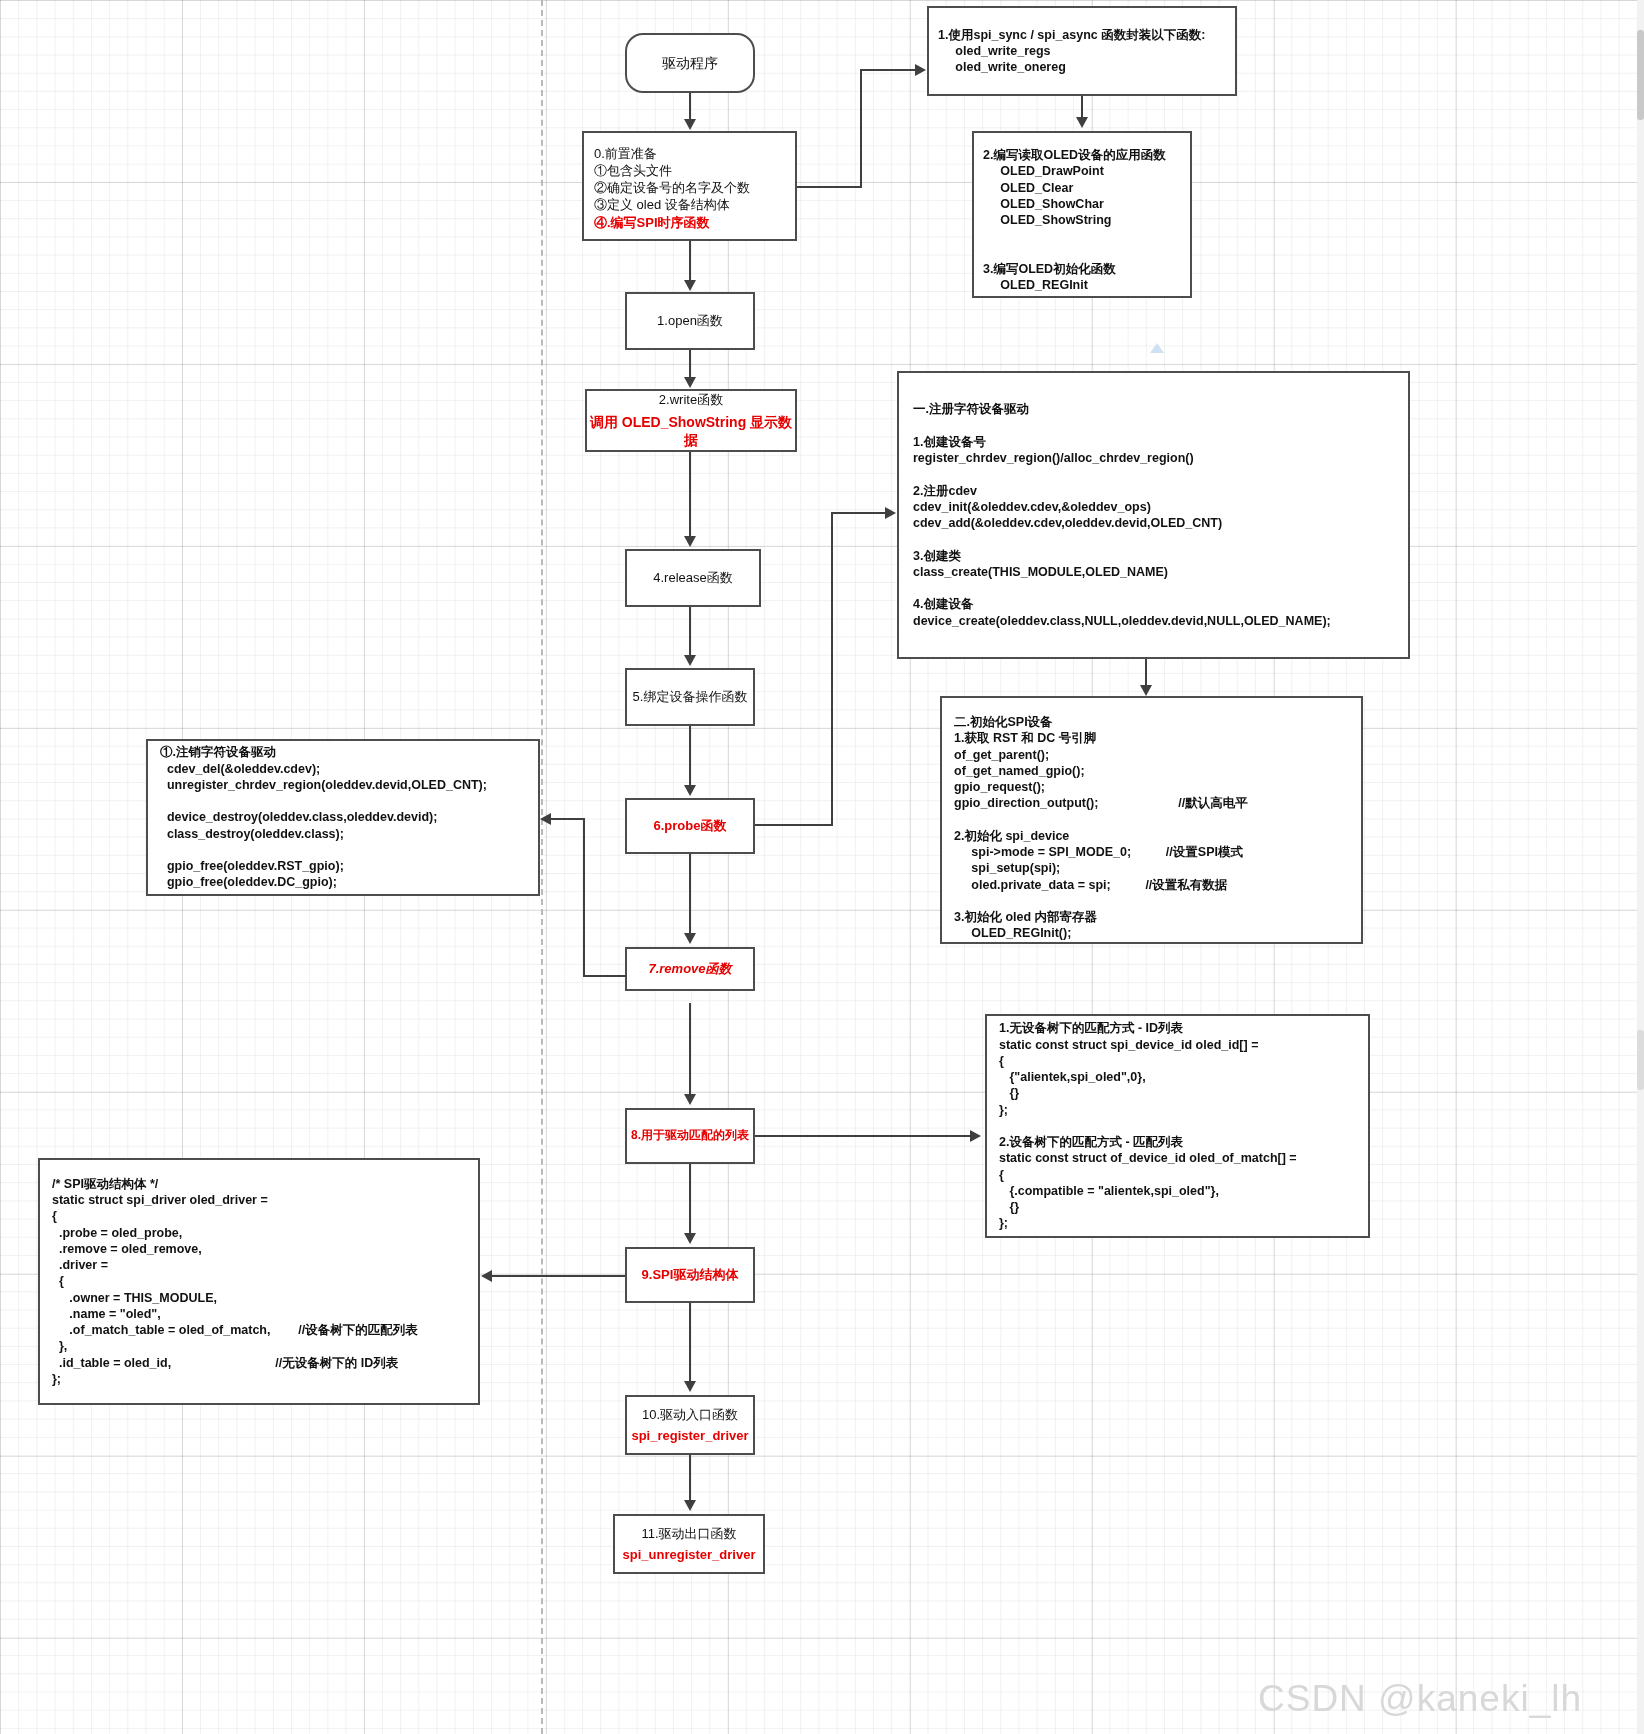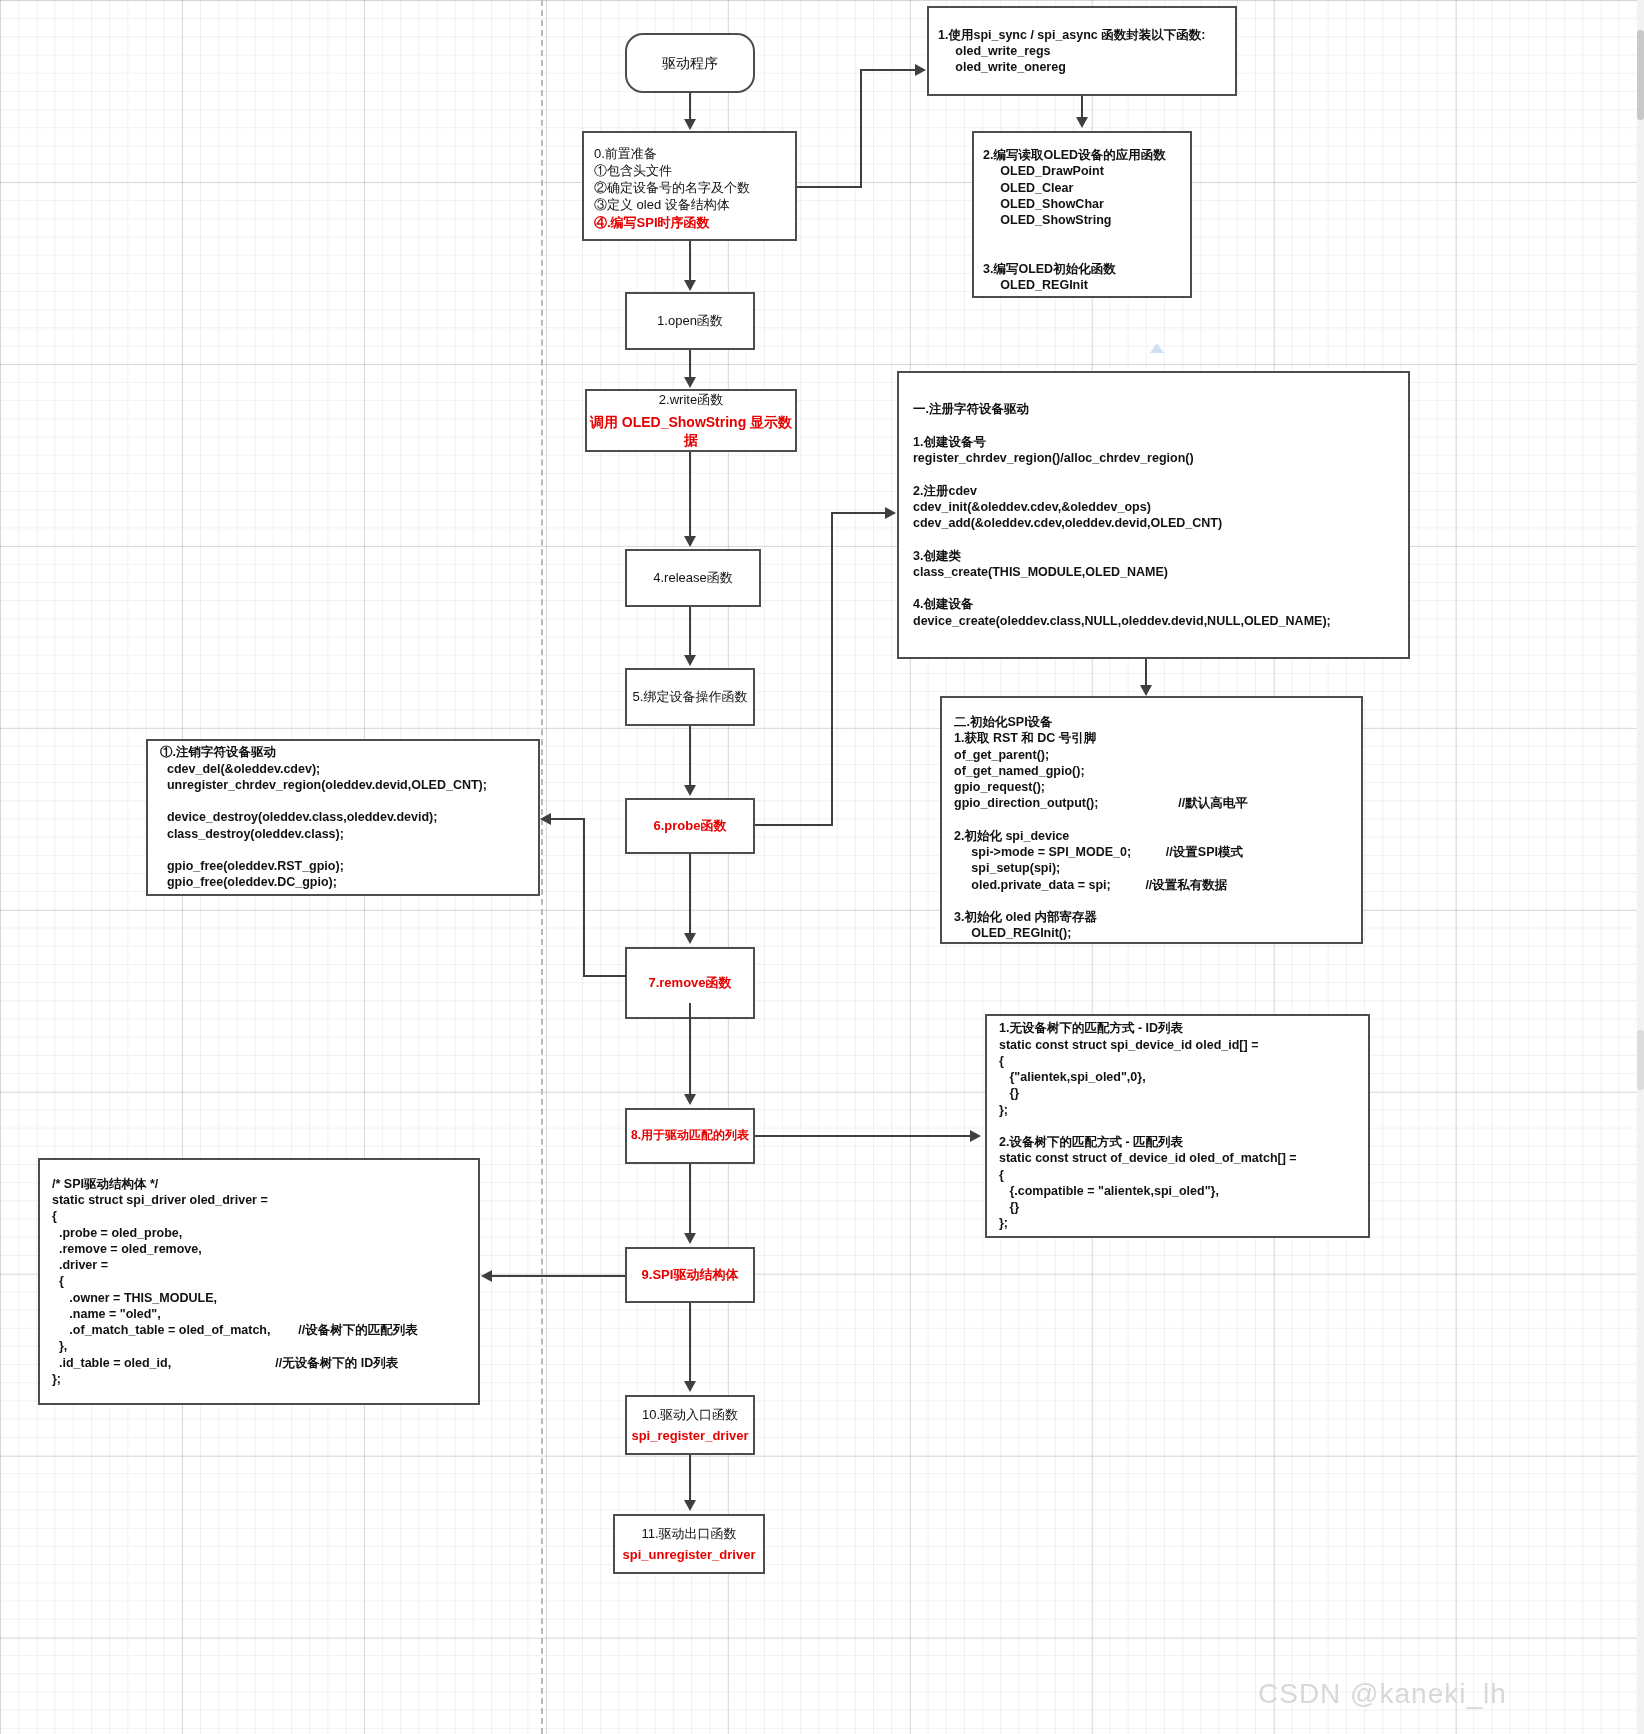--- a/index.html
+++ b/index.html
@@ -80,21 +80,21 @@
     border-left: 11px solid #3f3f3f;
   }
   .arrow.left {
     border-top: 6px solid transparent;
     border-bottom: 6px solid transparent;
     border-right: 11px solid #3f3f3f;
   }
   .watermark {
     position: absolute;
     color: #d8d8d8;
-    font-size: 28px;
+    font-size: 37px;
     letter-spacing: 1px;
     font-family: "Liberation Sans", sans-serif;
     user-select: none;
   }
   .tri-mark {
     position: absolute;
     width: 0; height: 0;
     border-left: 7px solid transparent;
     border-right: 7px solid transparent;
     border-bottom: 10px solid #cfe2f3;
@@ -150,21 +150,21 @@
   </div>
 
   <div class="node centered" style="left:625px; top:668px; width:130px; height:58px;">
     <span>5.绑定设备操作函数</span>
   </div>
 
   <div class="node centered" style="left:625px; top:798px; width:130px; height:56px;">
     <span class="red">6.probe函数</span>
   </div>
 
-  <div class="node centered" style="left:625px; top:947px; width:130px; height:72px;">
+  <div class="node centered" style="left:625px; top:947px; width:130px; height:44px;font-style:italic;">
     <span class="red">7.remove函数</span>
   </div>
 
   <div class="node centered" style="left:625px; top:1108px; width:130px; height:56px;">
     <span class="red" style="font-size:12px;">8.用于驱动匹配的列表</span>
   </div>
 
   <div class="node centered" style="left:625px; top:1247px; width:130px; height:56px;">
     <span class="red">9.SPI驱动结构体</span>
   </div>

